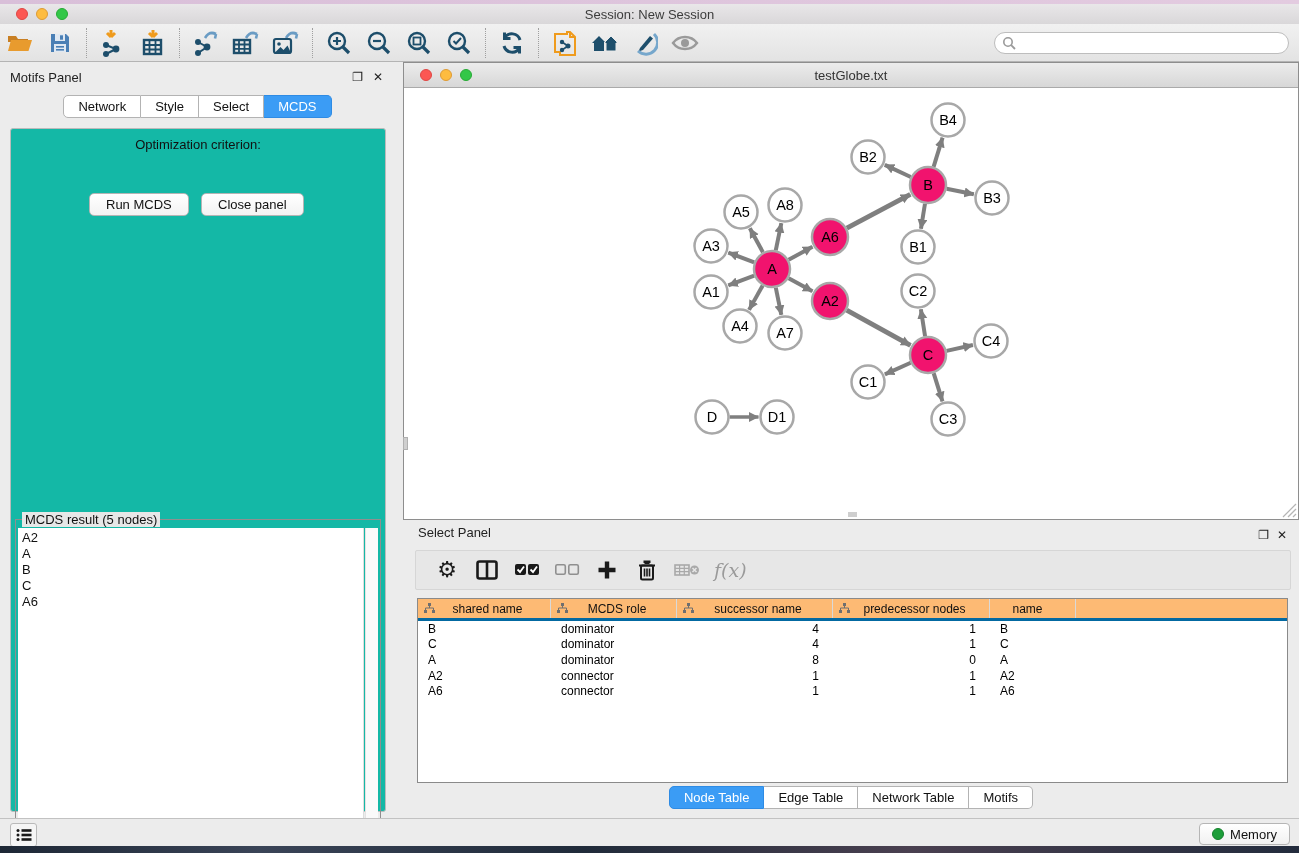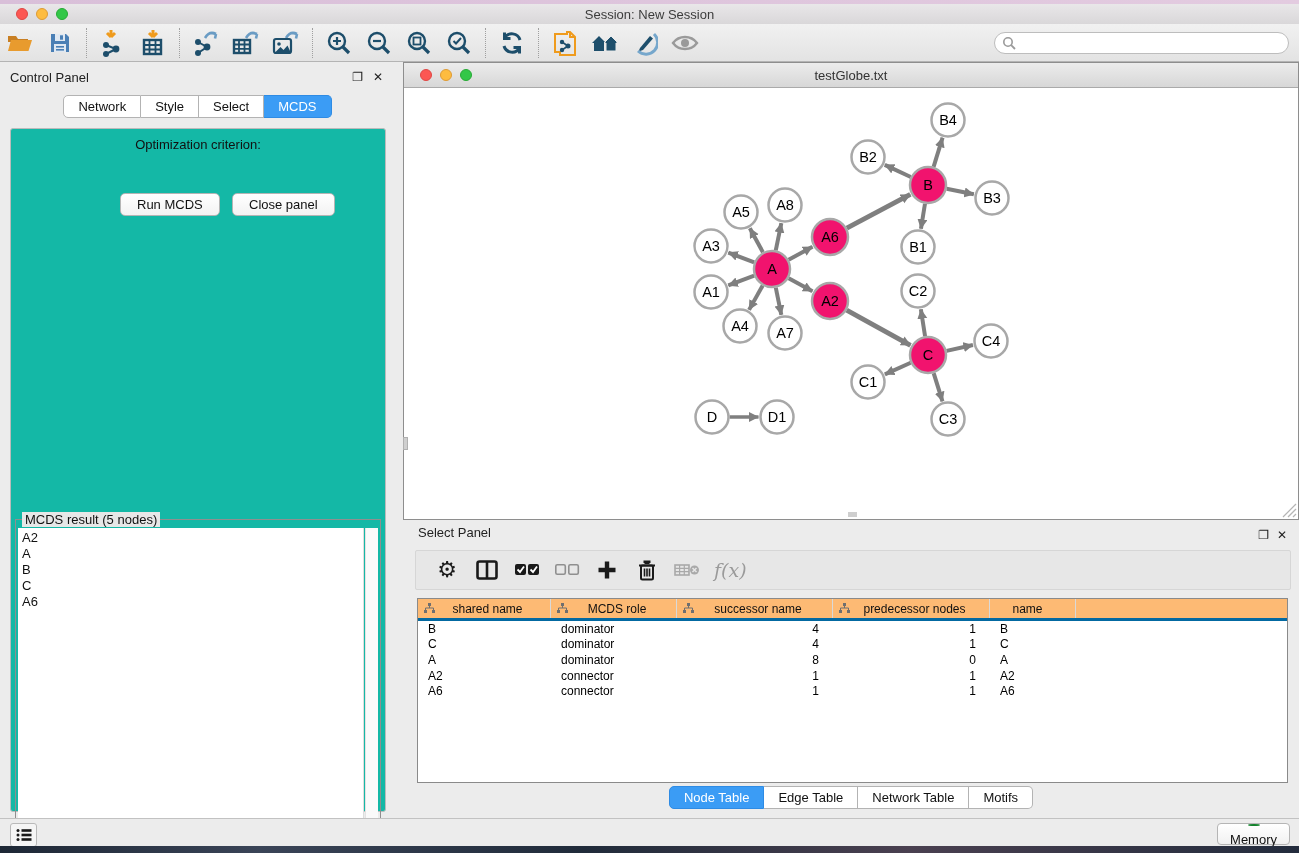--- a/index.html
+++ b/index.html
@@ -43,21 +43,21 @@
   .seg-tab.active { background:#3b9cf5; border-color:#2e8be4; color:#fff; }
   #cp-box { position:absolute; left:10px; top:66px; width:376px; height:684px; border:1px solid #bbb; background:#14b8a6; border-radius:3px; }
   #opt-label { position:absolute; top:8px; left:0; right:0; text-align:center; font-size:13px; color:#111; }
   #criterion { position:absolute; left:32px; top:30px; width:312px; height:24px; background:#fff; border:1px solid #b9b9b9;
     border-radius:4px; font-size:13px; color:#111; display:flex; align-items:center; padding-left:8px; }
   #criterion .stepper { position:absolute; right:1px; top:1px; width:20px; height:20px; border-radius:3px;
     background:linear-gradient(#6fb5fa,#2f8bf0); display:flex; flex-direction:column; align-items:center; justify-content:center; gap:2px; }
   .chev { width:0; height:0; border-left:4px solid transparent; border-right:4px solid transparent; }
   .chev.up { border-bottom:5px solid #fff; } .chev.down { border-top:5px solid #fff; }
   .cp-btn { position:absolute; top:64px; height:23px; background:linear-gradient(#fff,#f3f3f3); border:1px solid #b5b5b5;
-    border-radius:5px; font-size:13px; color:#111; padding:0 16px; line-height:21px;margin-left:31px; }
+    border-radius:5px; font-size:13px; color:#111; padding:0 16px; line-height:21px; }
   #run-btn { left:78px; } #close-btn { left:190px; }
   #result-group { position:absolute; left:4px; top:390px; width:366px; height:344px; border:1px solid #8f8f8f; }
   #result-legend { position:absolute; top:-8px; left:6px; background:#e7e7e7; padding:0 3px; font-size:13px; color:#111; }
   #result-list { position:absolute; left:2px; top:8px; right:16px; bottom:2px; background:#fff; border-right:1px solid #ddd;
     font-size:13px; color:#111; padding:2px 4px; overflow:hidden; }
   #result-scroll { position:absolute; right:2px; top:8px; width:13px; bottom:2px; background:#fafafa; border-left:1px solid #e3e3e3; }
   .result-item { height:16px; line-height:16px; }
 
   
   #net-window { position:absolute; left:403px; top:62px; width:896px; height:458px; border:1px solid #8e8e8e; background:#fff; }
@@ -87,21 +87,21 @@
   .td { font-size:12px; color:#000; overflow:hidden; white-space:nowrap; }
   .td.left { padding-left:10px; text-align:left; }
   .td.right { padding-right:14px; text-align:right; }
   #tp-tabs { position:absolute; left:0; right:0; top:266px; display:flex; justify-content:center; }
 
   
   #status-bar { position:absolute; left:0; top:818px; width:1299px; height:28px; background:#ececec; border-top:1px solid #c2c2c2; }
   #list-btn { position:absolute; left:10px; top:4px; width:27px; height:24px; background:#f5f5f5; border:1px solid #b9b9b9;
     border-radius:3px; display:flex; align-items:center; justify-content:center; }
   #memory-btn { position:absolute; right:9px; top:4px; height:22px; background:linear-gradient(#fff,#f1f1f1);
-    border:1px solid #b5b5b5; border-radius:4px; display:flex; align-items:center; gap:6px; padding:0 12px; font-size:13px; color:#111;flex-direction:column; }
+    border:1px solid #b5b5b5; border-radius:4px; display:flex; align-items:center; gap:6px; padding:0 12px; font-size:13px; color:#111; }
   #memory-dot { width:12px; height:12px; border-radius:50%; background:#1d9e3a; border:1px solid #13812c; }
 
   svg text { font-family:"Liberation Sans","DejaVu Sans",sans-serif; }
 </style>
 </head>
 <body>
 
 <div id="stage">
   <div id="top-strip"></div>
 
@@ -243,21 +243,21 @@
     <span id="search-wrap">
       <svg id="search-icon" width="14" height="14" viewBox="0 0 14 14">
         <circle cx="6" cy="6" r="4.2" fill="none" stroke="#9a9a9a" stroke-width="1.6"></circle>
         <path d="M9.2 9.2 L13 13" stroke="#9a9a9a" stroke-width="1.8"></path>
       </svg>
       <input id="search-input" placeholder="" style="">
     </span>
   </div>
 
   <div id="control-panel">
-    <div id="cp-header">Control Panel</div>
+    <div id="cp-header">Motifs Panel</div>
     <span id="cp-float" class="panel-ctl">❐</span>
     <span id="cp-close" class="panel-ctl">✕</span>
     <div id="cp-tabs">
         <span class="seg-tab">Network</span>
         <span class="seg-tab">Style</span>
         <span class="seg-tab">Select</span>
         <span class="seg-tab active">MCDS</span>
       </div>
     <div id="cp-box">
       <div id="opt-label">Optimization criterion:</div>

